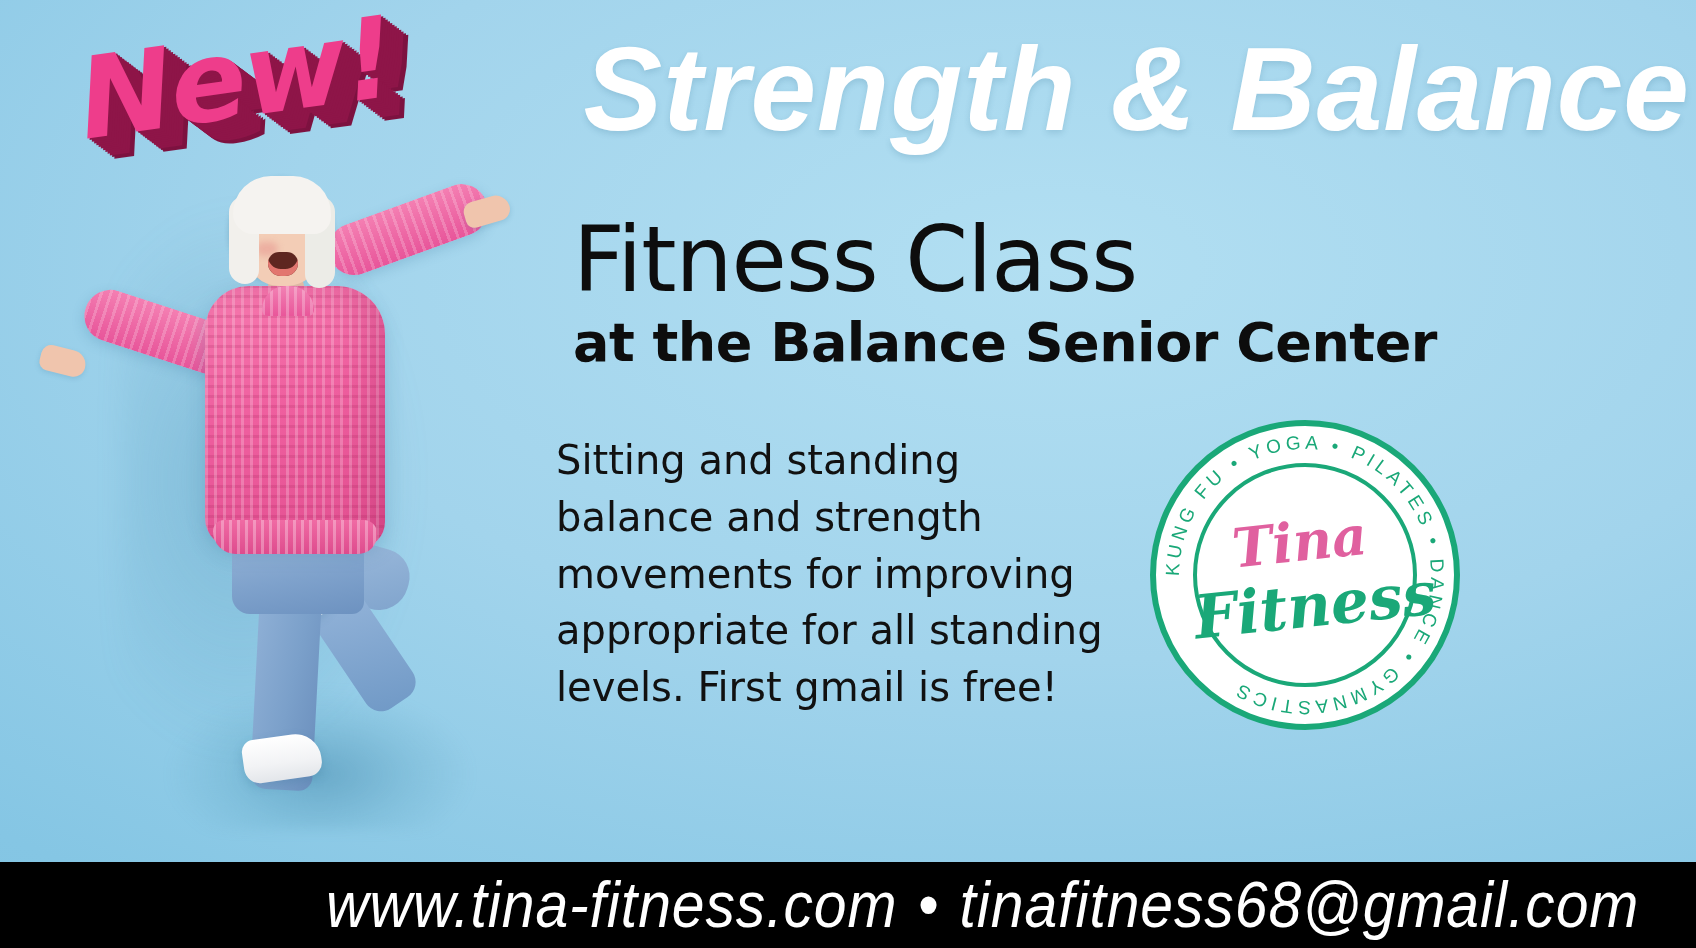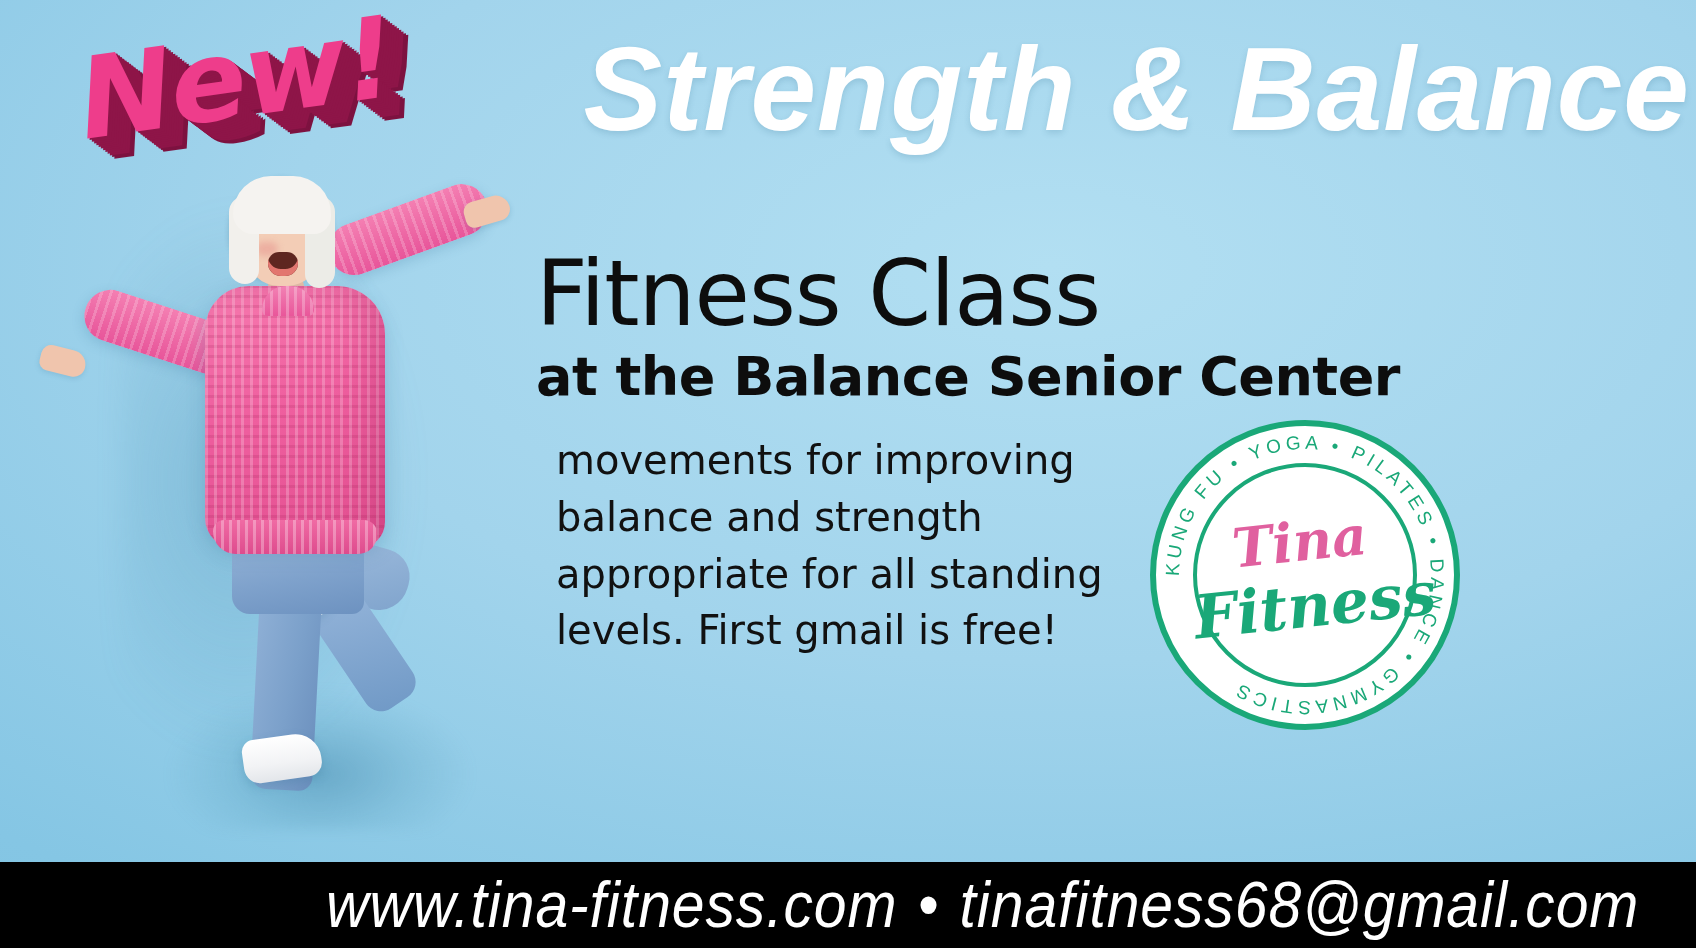--- a/index.html
+++ b/index.html
@@ -232,21 +232,21 @@
     font-size: 118px;
     line-height: 1.05;
     color: #ffffff;
     letter-spacing: 1px;
     white-space: nowrap;
     text-shadow: 0 3px 6px rgba(40,100,135,.18);
     text-align: right;
   }
 
   
-  .title-block { position: absolute; left: 536px; top: 215px; width: 950px; margin-top: 34px; }
+  .title-block { position: absolute; left: 573px; top: 215px; width: 950px; }
   .class-title {
     font-family: "DejaVu Sans", sans-serif;
     font-weight: normal;
     font-size: 90px;
     line-height: 1.0;
     color: #0d0d0d;
     letter-spacing: -1px;
   }
   .class-subtitle {
     margin-top: 10px;
@@ -376,22 +376,23 @@
   </div>
 
   <div class="headline">Strength &amp; Balance</div>
 
   <div class="title-block">
     <div class="class-title">Fitness Class</div>
     <div class="class-subtitle">at the Balance Senior Center</div>
   </div>
 
   <div class="body-copy">
+    <p>Sitting and standing</p>
+    <p>balance and strength</p>
     <p>movements for improving</p>
-    <p>balance and strength</p>
     <p>appropriate for all standing</p>
     <p>levels. First gmail is free!</p>
   </div>
 
   <div class="logo-badge">
     <svg viewBox="0 0 314 314" xmlns="http://www.w3.org/2000/svg">
       <defs>
         <path id="ringpath" d="M 157,157 m -126,0 a 126,126 0 1,1 252,0 a 126,126 0 1,1 -252,0"></path>
       </defs>
       <circle cx="157" cy="157" r="152" fill="#ffffff" stroke="#1aa878" stroke-width="6"></circle>

